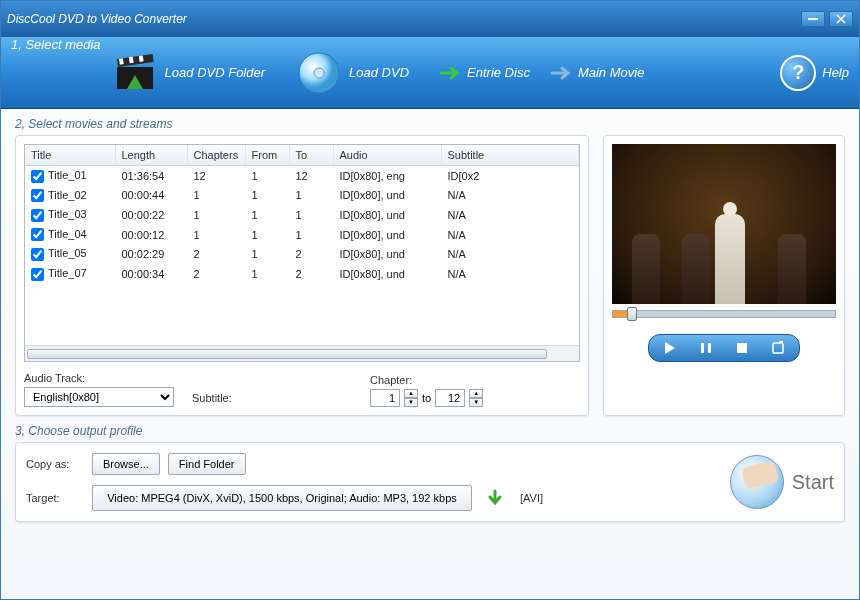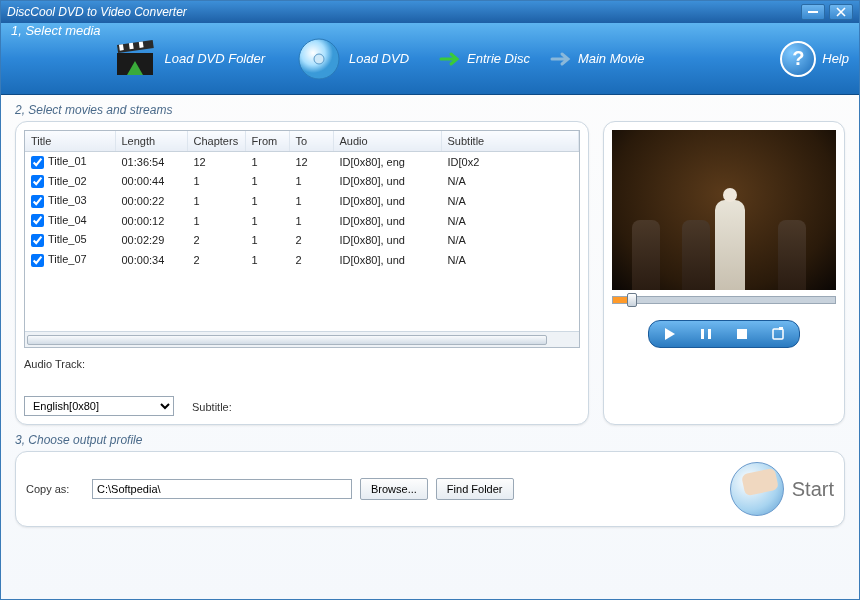--- a/index.html
+++ b/index.html
@@ -1,44 +1,44 @@
 <!DOCTYPE html>
 <html><head>
 <meta charset="utf-8">
 <style>
 * { box-sizing: border-box; margin: 0; padding: 0; font-family: Tahoma, Arial, sans-serif; }
 body { width: 860px; height: 600px; overflow: hidden; background: #fff; }
 .window { width: 860px; height: 600px; border: 1px solid #3a7bb8; background: linear-gradient(#fdfdfd, #f5f8fc); display: flex; flex-direction: column; }
-.titlebar { height: 22px; background: linear-gradient(#3d8fd8, #1d5fa5); color: #fff; font-size: 12px; font-style: italic; display: flex; align-items: center; padding: 4px 6px; }
+.titlebar { height: 36px; background: linear-gradient(#3d8fd8, #1d5fa5); color: #fff; font-size: 12px; font-style: italic; display: flex; align-items: center; padding: 4px 6px; }
 .titlebar .title { flex: 1; }
 .titlebar .winbtn { width: 24px; height: 16px; margin-left: 4px; background: linear-gradient(#6cb5ef,#3a89cf); border: 1px solid #2a6ba5; border-radius: 2px; display: flex; align-items: center; justify-content: center; color: #fff; font-size: 10px; cursor: pointer; }
 .toolbar { height: 72px; background: linear-gradient(#5db4f0 0%, #2d87d8 50%, #1a6bb8 100%); display: flex; padding: 0 10px; color: #fff; font-size: 13px; font-style: italic; border-bottom: 1px solid #0d4a85; }
 .toolbar .step1 { margin-right: 10px; }
 .toolbar .tbitem { display: flex; align-items: center; margin-right: 30px; cursor: pointer; }
 .toolbar .tbitem .icon { width: 48px; height: 48px; margin-right: 6px; display: flex; align-items: center; justify-content: center; }
 .toolbar .arrowitem { display: flex; align-items: center; margin-right: 20px; cursor: pointer; }
 .toolbar .arrowitem .arrow { width: 24px; height: 16px; margin-right: 4px; }
 .toolbar .help { margin-left: auto; display: flex; align-items: center; cursor: pointer; }
 .toolbar .help .icon { width: 36px; height: 36px; border-radius: 50%; background: radial-gradient(circle at 30% 30%, #7ec8ff, #1a6bb8); border: 2px solid #fff; display: flex; align-items: center; justify-content: center; font-style: normal; font-weight: bold; font-size: 20px; margin-right: 6px; }
 .section-label { font-size: 12px; font-style: italic; color: #4a6a8a; padding: 8px 14px 4px; }
 .midrow { display: flex; padding: 0 14px; gap: 14px; }
-.panel { background: #fff; border: 1px solid #cdd8e2; border-radius: 12px; padding: 8px; box-shadow: 0 1px 2px rgba(0,0,0,0.08); }
+.panel { background: #fff; border: 1px solid #cdd8e2; border-radius: 4px; padding: 8px; box-shadow: 0 1px 2px rgba(0,0,0,0.08); }
 .leftpanel { flex: 1; display: flex; flex-direction: column; }
 .tablewrap { border: 1px solid #b0bcc8; background: #fff; height: 218px; overflow: hidden; position: relative; display: flex; flex-direction: column; }
 table { border-collapse: collapse; width: 100%; font-size: 11px; }
 thead th { text-align: left; font-weight: normal; background: linear-gradient(#fafcff,#e8eef6); border-bottom: 1px solid #c8d2dc; border-right: 1px solid #dde5ee; padding: 4px 6px; color: #333; }
 tbody td { padding: 3px 6px; border-right: 1px solid transparent; color: #222; white-space: nowrap; }
 .tbody-scroll { flex: 1; overflow: hidden; }
 .hscroll { height: 16px; background: #eef2f6; border-top: 1px solid #cdd8e2; display: flex; align-items: center; }
 .hscroll .thumb { width: 520px; height: 10px; margin-left: 2px; background: linear-gradient(#f8fafc,#d2dce6); border: 1px solid #a8b4c0; border-radius: 2px; }
 .controlsrow { display: flex; gap: 18px; margin-top: 10px; font-size: 11px; align-items: flex-end; }
 .ctrl { display: flex; flex-direction: column; }
 .ctrl label { margin-bottom: 3px; color: #333; }
 .ctrl select, .ctrl input { font-size: 11px; padding: 2px 4px; border: 1px solid #9aa8b6; background: #fff; }
-.ctrl select { height: 20px; margin-top: 23px; }
+.ctrl select { height: 20px; }
 .chapterrow { display: flex; align-items: center; gap: 4px; }
 .chapterrow input { width: 30px; text-align: right; }
 .spinbtns { display: flex; flex-direction: column; }
 .spinbtns div { width: 14px; height: 9px; border: 1px solid #9aa8b6; background: linear-gradient(#fff,#e6ecf2); font-size: 6px; line-height: 6px; text-align: center; cursor: pointer; }
 .rightpanel { width: 242px; display: flex; flex-direction: column; }
 .preview { width: 100%; height: 160px; background: #1a1410; position: relative; overflow: hidden; }
 .preview .scene { position: absolute; inset: 0; background: radial-gradient(ellipse at 50% 40%, #5a3a1a 0%, #2a1a0a 70%, #0a0604 100%); }
 .preview .clown { position: absolute; bottom: 0; left: 46%; width: 30px; height: 90px; background: linear-gradient(#e8e4d8,#c8c0b0); border-radius: 10px 10px 0 0; }
 .preview .clown::before { content:""; position:absolute; top:-12px; left:8px; width:14px; height:14px; background:#f0e8dc; border-radius:50%; }
 .preview .side { position:absolute; bottom:0; width:28px; height:70px; background:linear-gradient(#4a3828,#2a1c12); border-radius:8px 8px 0 0; }
@@ -223,20 +223,36 @@
           </div>
       </div>
       <div class="controlsrow">
         <div class="ctrl" style="width:150px">
           <label>Audio Track:</label>
           <select><option>English[0x80]</option></select>
         </div>
         <div class="ctrl" style="width:160px">
           <label>Subtitle:</label>
         </div>
+        <div class="ctrl">
+          <label>Chapter:</label>
+          <div class="chapterrow">
+            <input value="1" style="">
+            <div class="spinbtns">
+                <div>▲</div>
+                <div>▼</div>
+              </div>
+            <span>to</span>
+            <input value="12" style="">
+            <div class="spinbtns">
+                <div>▲</div>
+                <div>▼</div>
+              </div>
+          </div>
+        </div>
       </div>
     </div>
 
     <div class="panel rightpanel">
       <div class="preview">
         <div class="scene"></div>
         <div class="side s1"></div>
           <div class="side s2"></div>
           <div class="side s3"></div>
         <div class="clown"></div>
@@ -274,23 +290,34 @@
     </div>
   </div>
 
   <div class="section-label">3, Choose output profile</div>
 
   <div class="bottomsec">
     <div class="panel outpanel">
       <div class="rows">
         <div class="row">
           <span class="lbl">Copy as:</span>
-          <input class="path" value="C:\Softpedia\" style="">
           <button class="smallbtn">Browse...</button>
           <button class="smallbtn">Find Folder</button>
+        </div>
+        <div class="row">
+          <span class="lbl">Target:</span>
+          <div class="targetbtn">
+            <span>Video: MPEG4 (DivX, XviD), 1500 kbps, Original; Audio: MP3, 192 kbps</span>
+          </div>
+          <span class="dlicon">
+              <svg width="18" height="18">
+                <path d="M9 2 L9 12 M4 8 L9 14 L14 8" stroke="#3aaa2a" stroke-width="3" fill="none" stroke-linecap="round"></path>
+              </svg>
+            </span>
+          <span class="fmt">[AVI]</span>
         </div>
       </div>
       <div class="startblock">
         <div class="disc">
             <div class="hand"></div>
           </div>
         <span class="txt">Start</span>
       </div>
     </div>
   </div>

